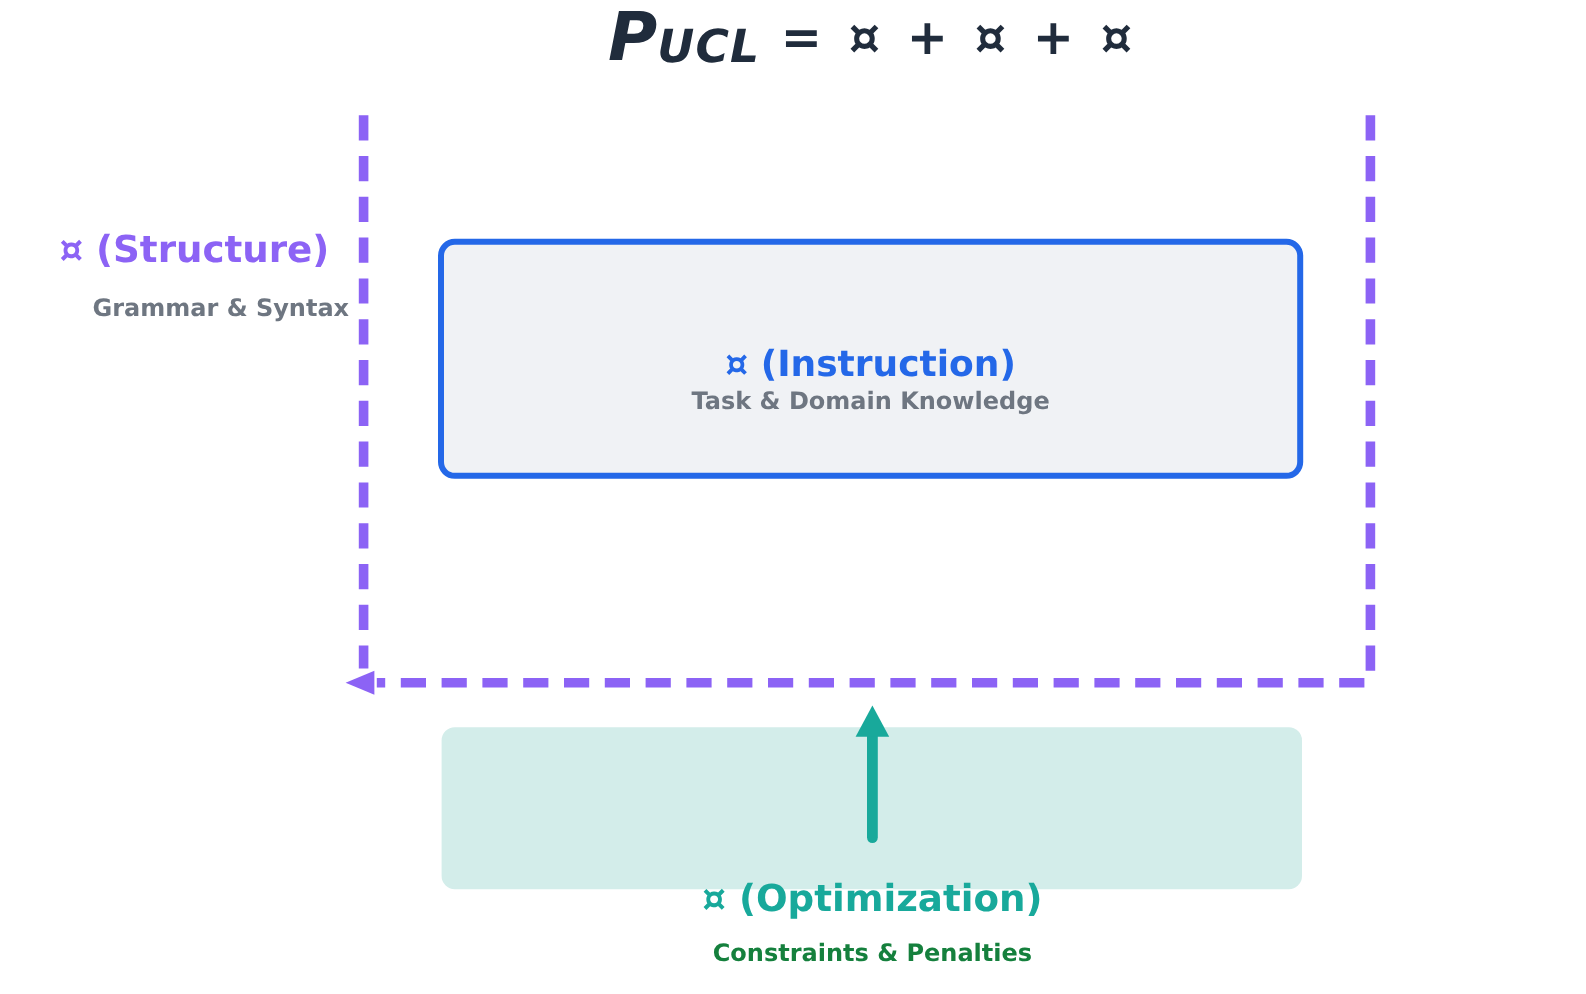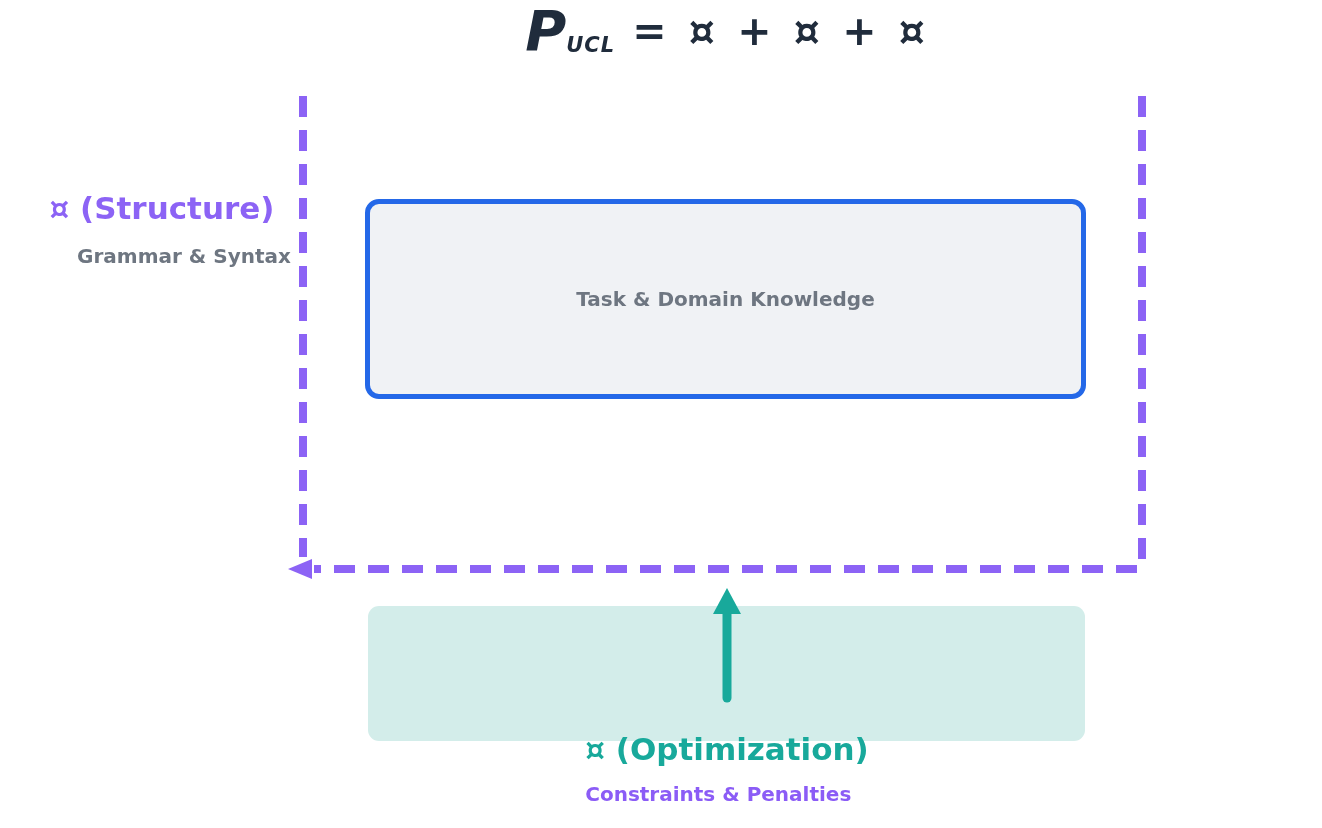--- a/index.html
+++ b/index.html
@@ -7,21 +7,21 @@
     position:relative; width:1322px; height:828px; background:#ffffff;
     font-family:"DejaVu Sans", "Liberation Sans", sans-serif; overflow:hidden;
   }
 
   
   .title {
     position:absolute; top:0px; left:727px; transform:translateX(-50%);
     color:#202c3c; white-space:nowrap; line-height:62px;
   }
   .title .lhs  { font-size:56px; font-weight:bold; font-style:italic; }
-  .title .sub  { font-size:21px; font-weight:bold; font-style:italic; vertical-align:-2px; letter-spacing:1px;margin-top:29px; }
+  .title .sub  { font-size:38px; font-weight:bold; font-style:italic; vertical-align:-2px; letter-spacing:1px;margin-top:29px; }
   .title .rhs  { font-size:41px; font-weight:bold; margin-left:12px; letter-spacing:4px; vertical-align:5px; }
 
   
   .structure { position:absolute; left:16px; top:190px; width:292px; text-align:center; }
   .structure .label    { color:#8c63f5; font-size:31px; font-weight:bold; line-height:36px; white-space:nowrap; }
   .structure .sublabel { color:#6e7681; font-size:20px; font-weight:bold; margin-top:18px;padding-left:44px; }
 
   
   .instruction-box {
     position:absolute; left:365px; top:199px; width:721px; height:200px;
@@ -33,24 +33,24 @@
   .instruction-box .label    { color:#2468e8; font-size:30px; font-weight:bold; line-height:36px; margin-top:33px; }
   .instruction-box .sublabel { color:#6e7681; font-size:20px; font-weight:bold; }
 
   
   .optimization-box {
     position:absolute; left:368px; top:606px; width:717px; height:135px;
     background:#d3edea; border-radius:11px;
   }
   .optimization {
     position:absolute; left:727px; top:729px; transform:translateX(-50%);
-    text-align:left; white-space:nowrap;
+    text-align:center; white-space:nowrap;
   }
   .optimization .label    { color:#18a99b; font-size:31px; font-weight:bold; line-height:40px; }
-  .optimization .sublabel { color:#8b5cf6; font-size:20px; font-weight:bold; margin-top:13px; }
+  .optimization .sublabel { color:#15803d; font-size:20px; font-weight:bold; margin-top:13px; }
 
   
   .overlay { position:absolute; left:0; top:0; pointer-events:none; }
   .dash { stroke:#8c63f5; stroke-width:8; stroke-dasharray:21 13; fill:none; }
 </style>
 </head>
 <body>
 
 <div class="canvas">
 
@@ -58,20 +58,21 @@
     <span class="lhs">P</span><span class="sub">UCL</span>
     <span class="rhs">= ¤ + ¤ + ¤</span>
   </div>
 
   <div class="structure">
     <div class="label">¤ (Structure)</div>
     <div class="sublabel">Grammar &amp; Syntax</div>
   </div>
 
   <div class="instruction-box">
+    <div class="label">¤ (Instruction)</div>
     <div class="sublabel">Task &amp; Domain Knowledge</div>
   </div>
 
   <div class="optimization-box"></div>
 
   <div class="optimization">
     <div class="label">¤ (Optimization)</div>
     <div class="sublabel">Constraints &amp; Penalties</div>
   </div>
 

